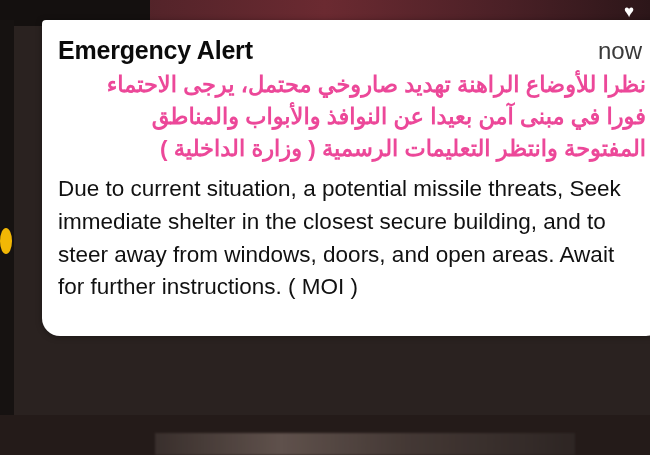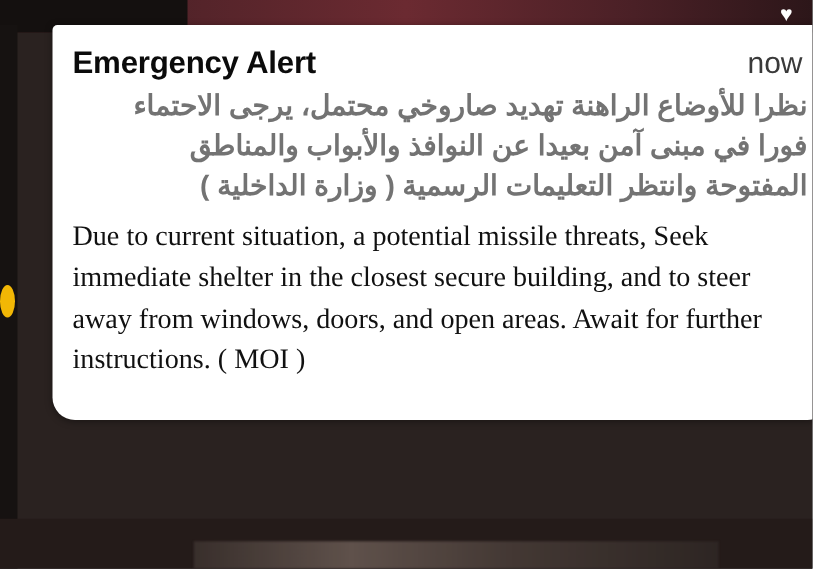--- a/index.html
+++ b/index.html
@@ -110,35 +110,34 @@
     color: #3a3a3a;
     font-weight: normal;
     padding-right: 4px;
   }
 
   .alert-body-ar {
     direction: rtl;
     text-align: right;
     font-size: 22.5px;
     font-weight: bold;
-    color: #737373;
+    color: #ec4899;
     line-height: 1.42;
     margin: 4px 0 8px 0;
     padding-left: 10px;
   }
 
   .alert-body-en {
     direction: ltr;
     text-align: left;
     font-size: 22.5px;
     color: #111111;
     line-height: 1.46;
     margin: 0;
     padding-right: 22px;
-    font-family: Liberation Serif, serif;
   }
 
   
   .left-badge {
     position: absolute;
     left: 0;
     top: 228px;
     width: 12px;
     height: 26px;
     background: #f2b705;

